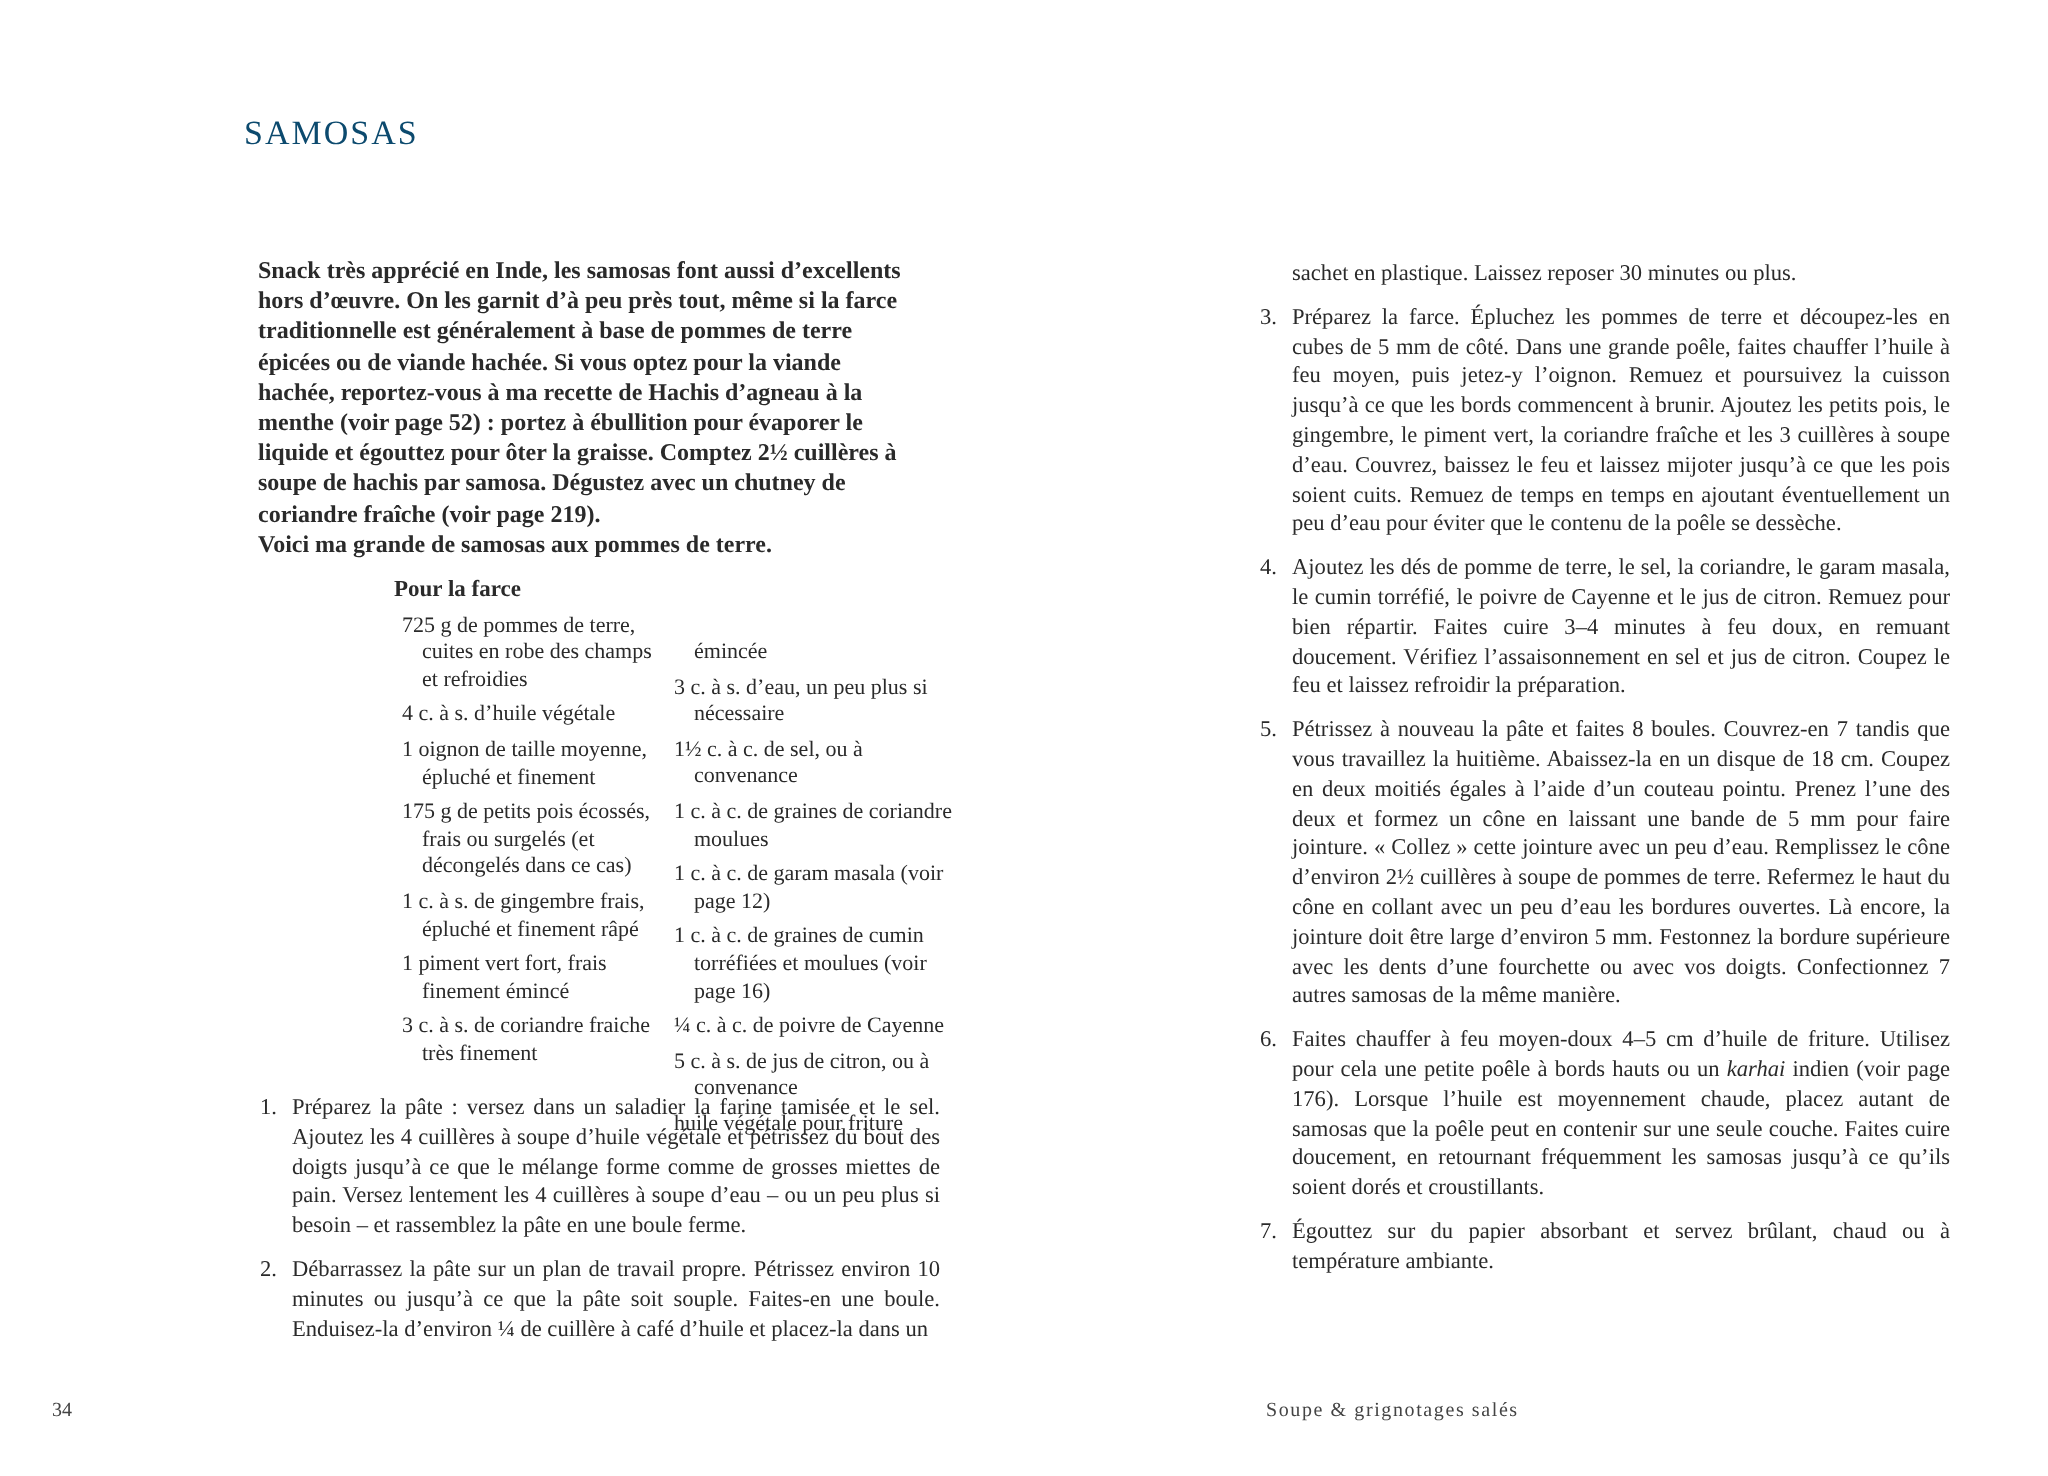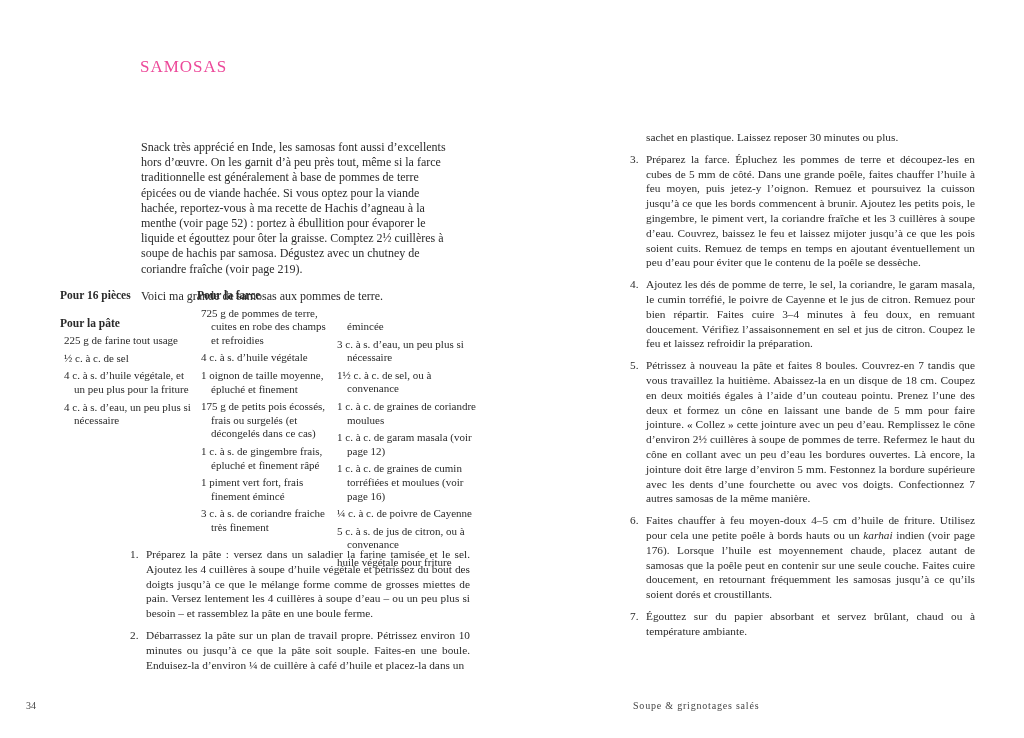--- a/index.html
+++ b/index.html
@@ -6,28 +6,28 @@
   body {
     width: 1024px; height: 738px; position: relative; overflow: hidden;
     font-family: "Liberation Serif", "DejaVu Serif", serif;
     color: #2a2a2a;
   }
   .page { position: absolute; top: 0; height: 738px; }
   .page-left { left: 0; width: 512px; }
   .page-right { left: 512px; width: 512px; }
 
   .title {
-    position: absolute; left: 140px; top: 57px;
-    font-size: 17px; letter-spacing: 1px; color: #ec4899;
+    position: absolute; left: 122px; top: 57px;
+    font-size: 17px; letter-spacing: 1px; color: #0c4a6e;
   }
   .intro {
     position: absolute; left: 129px; top: 128px; width: 330px;
     font-size: 12px; line-height: 15.2px;
   }
-  .intro p { margin: 12px; }
+  .intro p { margin: 0; font-weight: bold; }
 
   .ingredients { position: absolute; top: 289px; font-size: 11px; line-height: 13.6px; }
   .col1 { left: 60px; width: 140px; }
   .col2 { left: 197px; width: 140px; }
   .col3 { left: 333px; width: 150px; top: 316px; }
   .head { font-weight: bold; font-size: 11.5px; }
   .serves { margin-bottom: 14px; }
   .ing { padding-left: 10px; text-indent: -10px; margin: 4px; }
 
   .steps { position: absolute; font-size: 11.3px; line-height: 14.8px; text-align: justify; }
@@ -47,28 +47,20 @@
 <body>
 
 <div class="page page-left">
   <div class="title">SAMOSAS</div>
 
   <div class="intro">
     <p>Snack très apprécié en Inde, les samosas font aussi d’excellents hors d’œuvre. On les garnit d’à peu près tout, même si la farce traditionnelle est généralement à base de pommes de terre épicées ou de viande hachée. Si vous optez pour la viande hachée, reportez-vous à ma recette de Hachis d’agneau à la menthe (voir page 52) : portez à ébullition pour évaporer le liquide et égouttez pour ôter la graisse. Comptez 2½ cuillères à soupe de hachis par samosa. Dégustez avec un chutney de coriandre fraîche (voir page 219).</p>
     <p>Voici ma grande de samosas aux pommes de terre.</p>
   </div>
 
-  <div class="ingredients col1">
-    <div class="head serves">Pour 16 pièces</div>
-    <div class="head">Pour la pâte</div>
-    <p class="ing">225 g de farine tout usage</p>
-    <p class="ing">½ c. à c. de sel</p>
-    <p class="ing">4 c. à s. d’huile végétale, et un peu plus pour la friture</p>
-    <p class="ing">4 c. à s. d’eau, un peu plus si nécessaire</p>
-  </div>
 
   <div class="ingredients col2">
     <div class="head">Pour la farce</div>
     <p class="ing">725 g de pommes de terre, cuites en robe des champs et refroidies</p>
     <p class="ing">4 c. à s. d’huile végétale</p>
     <p class="ing">1 oignon de taille moyenne, épluché et finement</p>
     <p class="ing">175 g de petits pois écossés, frais ou surgelés (et décongelés dans ce cas)</p>
     <p class="ing">1 c. à s. de gingembre frais, épluché et finement râpé</p>
     <p class="ing">1 piment vert fort, frais finement émincé</p>
     <p class="ing">3 c. à s. de coriandre fraiche très finement</p>

